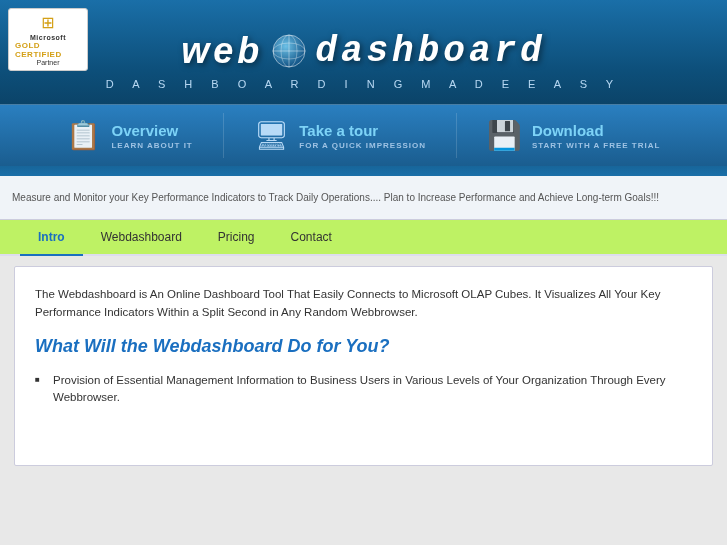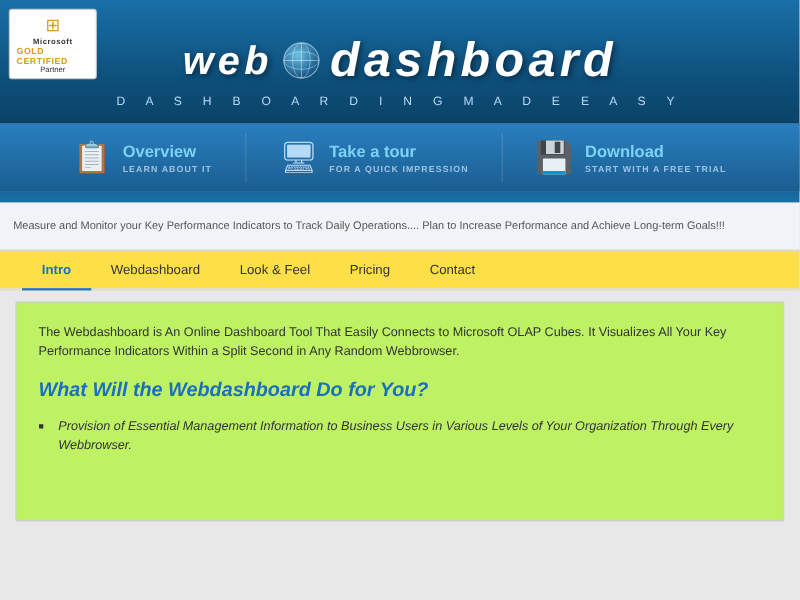--- a/index.html
+++ b/index.html
@@ -67,26 +67,27 @@
     }
     .logo-web {
       font-size: 36px;
       font-weight: bold;
       color: white;
       letter-spacing: 4px;
       text-shadow: 2px 2px 6px rgba(0,0,0,0.5);
       font-style: italic;
     }
     .logo-dashboard {
-      font-size: 44px;
+      font-size: 36px;
       font-weight: bold;
       color: white;
       letter-spacing: 4px;
       text-shadow: 2px 2px 6px rgba(0,0,0,0.5);
       font-style: italic;
+      font-family: Liberation Mono, monospace;
     }
     .logo-tagline {
       text-align: center;
       font-size: 11px;
       letter-spacing: 8px;
       color: rgba(200, 230, 255, 0.9);
       margin-top: 6px;
       font-weight: 400;
     }
 
@@ -136,21 +137,21 @@
       border-bottom: 1px solid #ccd;
       padding: 16px 12px;
       font-size: 10px;
       color: #555;
       white-space: nowrap;
       overflow: hidden;
     }
 
     
     .tab-nav {
-      background: #fde047;
+      background: #bef264;
       border-bottom: 2px solid #dde;
       display: flex;
       align-items: flex-end;
       padding: 0 20px;
       gap: 0;
     }
     .tab-item {
       padding: 10px 18px;
       font-size: 12px;
       cursor: pointer;
@@ -160,21 +161,21 @@
       margin-bottom: -2px;
     }
     .tab-item.active {
       color: #1a6fc0;
       font-weight: bold;
       border-bottom: 2px solid #1a6fc0;
     }
 
     
     .main-content {
-      background: #bef264;
+      background: #ffffff;
       margin: 10px 14px;
       border: 1px solid #ccd;
       padding: 18px 20px;
       border-radius: 2px;
       min-height: 200px;
     }
     .intro-text {
       font-size: 11.5px;
       color: #333;
       line-height: 1.6;
@@ -190,21 +191,20 @@
     .bullet-list {
       list-style: none;
       padding-left: 0;
     }
     .bullet-list li {
       font-size: 11.5px;
       color: #333;
       padding: 3px 0 3px 18px;
       position: relative;
       line-height: 1.5;
-      font-style: italic;
     }
     .bullet-list li::before {
       content: '■';
       position: absolute;
       left: 0;
       color: #333;
       font-size: 8px;
       top: 5px;
     }
 
@@ -278,21 +278,20 @@
 
 </div>
 
 <div class="marquee-bar">
   <span>Measure and Monitor your Key Performance Indicators to Track Daily Operations.... Plan to Increase Performance and Achieve Long-term Goals!!!</span>
 </div>
 
 <div class="tab-nav">
   <div class="tab-item active">Intro</div>
   <div class="tab-item">Webdashboard</div>
-  <div class="tab-item">Look &amp; Feel</div>
   <div class="tab-item">Pricing</div>
   <div class="tab-item">Contact</div>
 </div>
 
 <div class="main-content">
   <p class="intro-text">The Webdashboard is An Online Dashboard Tool That Easily Connects to Microsoft OLAP Cubes. It Visualizes All Your Key Performance Indicators Within a Split Second in Any Random Webbrowser.</p>
   <h2 class="section-title">What Will the Webdashboard Do for You?</h2>
   <ul class="bullet-list">
     <li>Provision of Essential Management Information to Business Users in Various Levels of Your Organization Through Every Webbrowser.</li>
   </ul>

